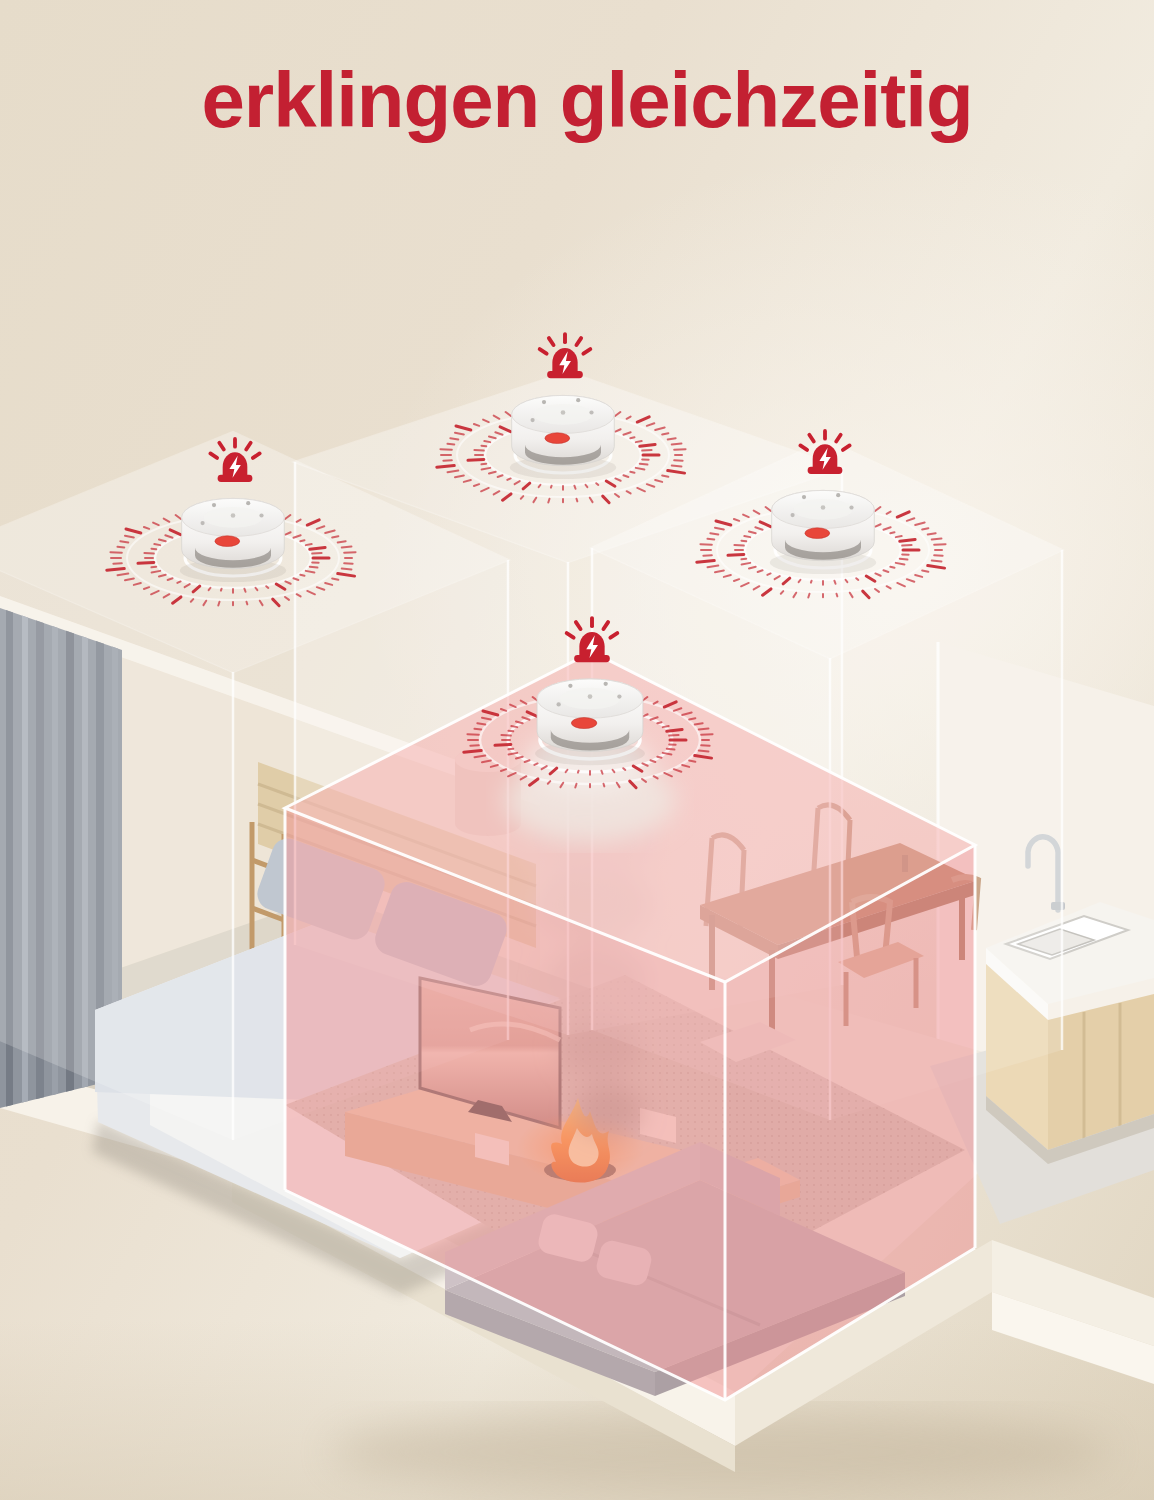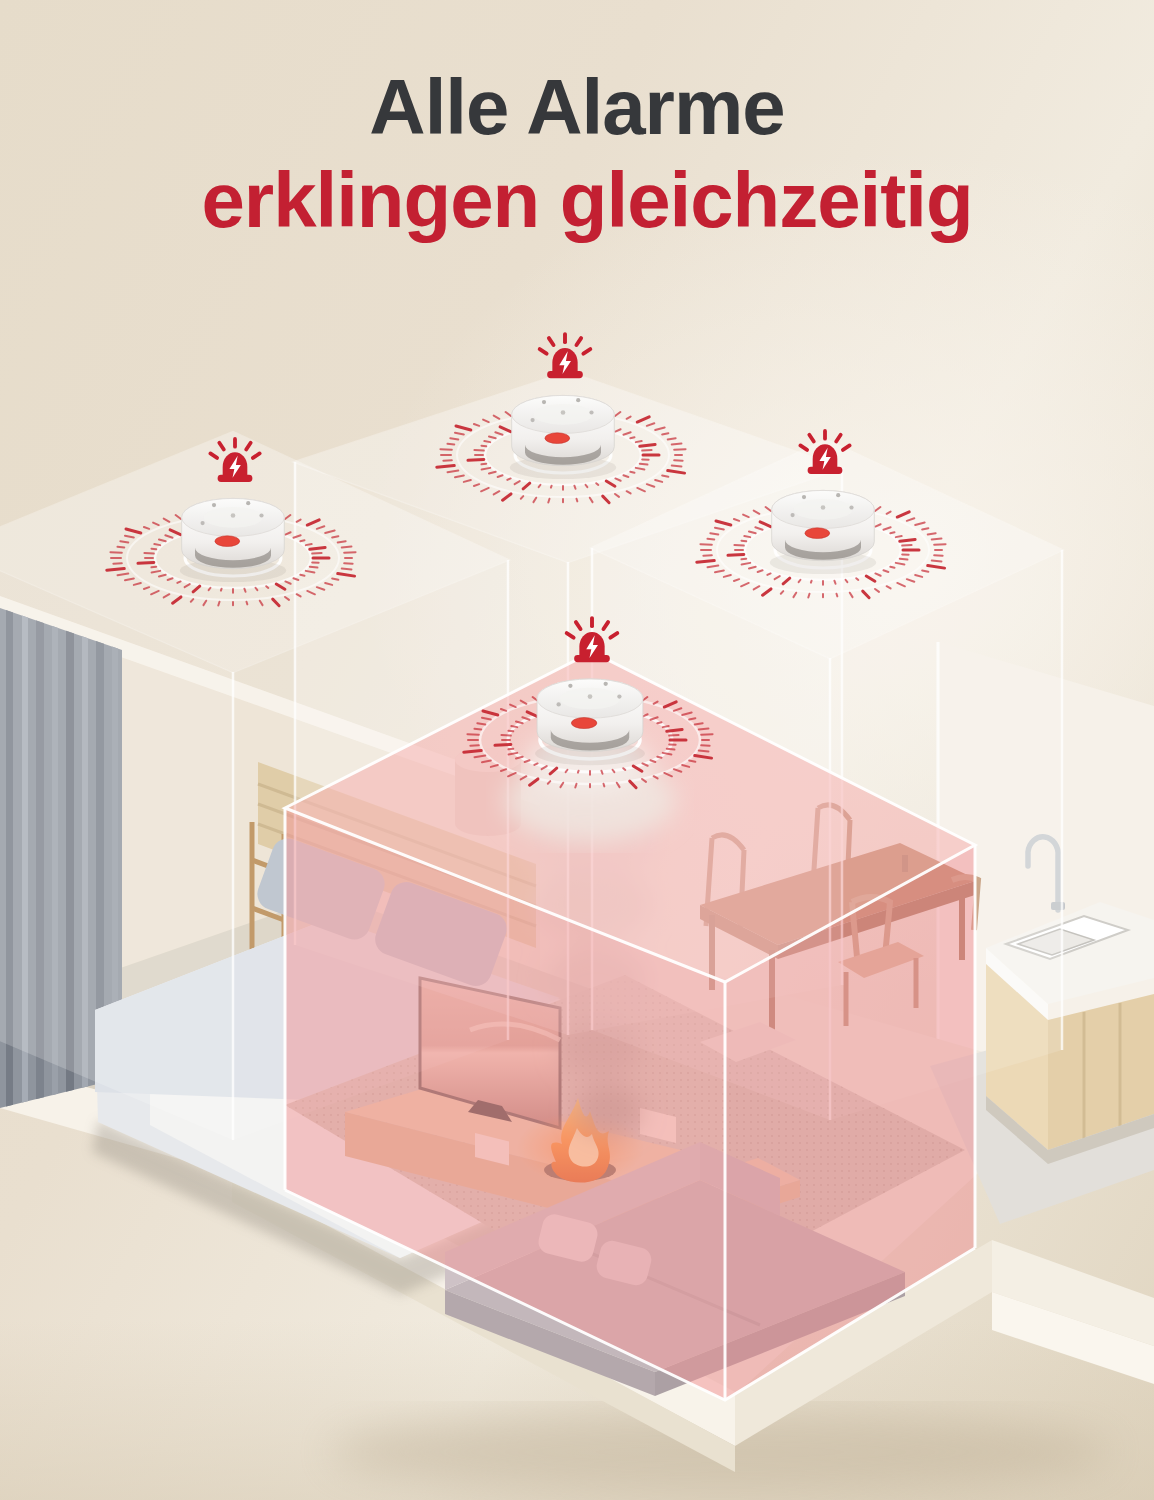--- a/index.html
+++ b/index.html
@@ -14,21 +14,20 @@
   .title .l1{font-size:78px;font-weight:700;letter-spacing:-1px;color:#36383b;line-height:1.28;}
   .title .l2{font-size:78px;font-weight:700;letter-spacing:-1px;color:#c32032;line-height:1.1;padding-left:20px;}
   svg.scene{position:absolute;left:0;top:0;z-index:2;}
 </style>
 </head>
 <body>
 
 <div class="stage">
 
   <div class="title">
-    <div class="l1">Alle Alarme</div>
     <div class="l2">erklingen gleichzeitig</div>
   </div>
 
   <svg class="scene" width="1154" height="1500" viewBox="0 0 1154 1500">
     <defs>
       <linearGradient id="devBody" x1="0" y1="0" x2="0" y2="1">
         <stop offset="0" stop-color="#ffffff"></stop>
           <stop offset=".62" stop-color="#f2f0ee"></stop>
           <stop offset="1" stop-color="#dcd8d4"></stop>
       </linearGradient>

